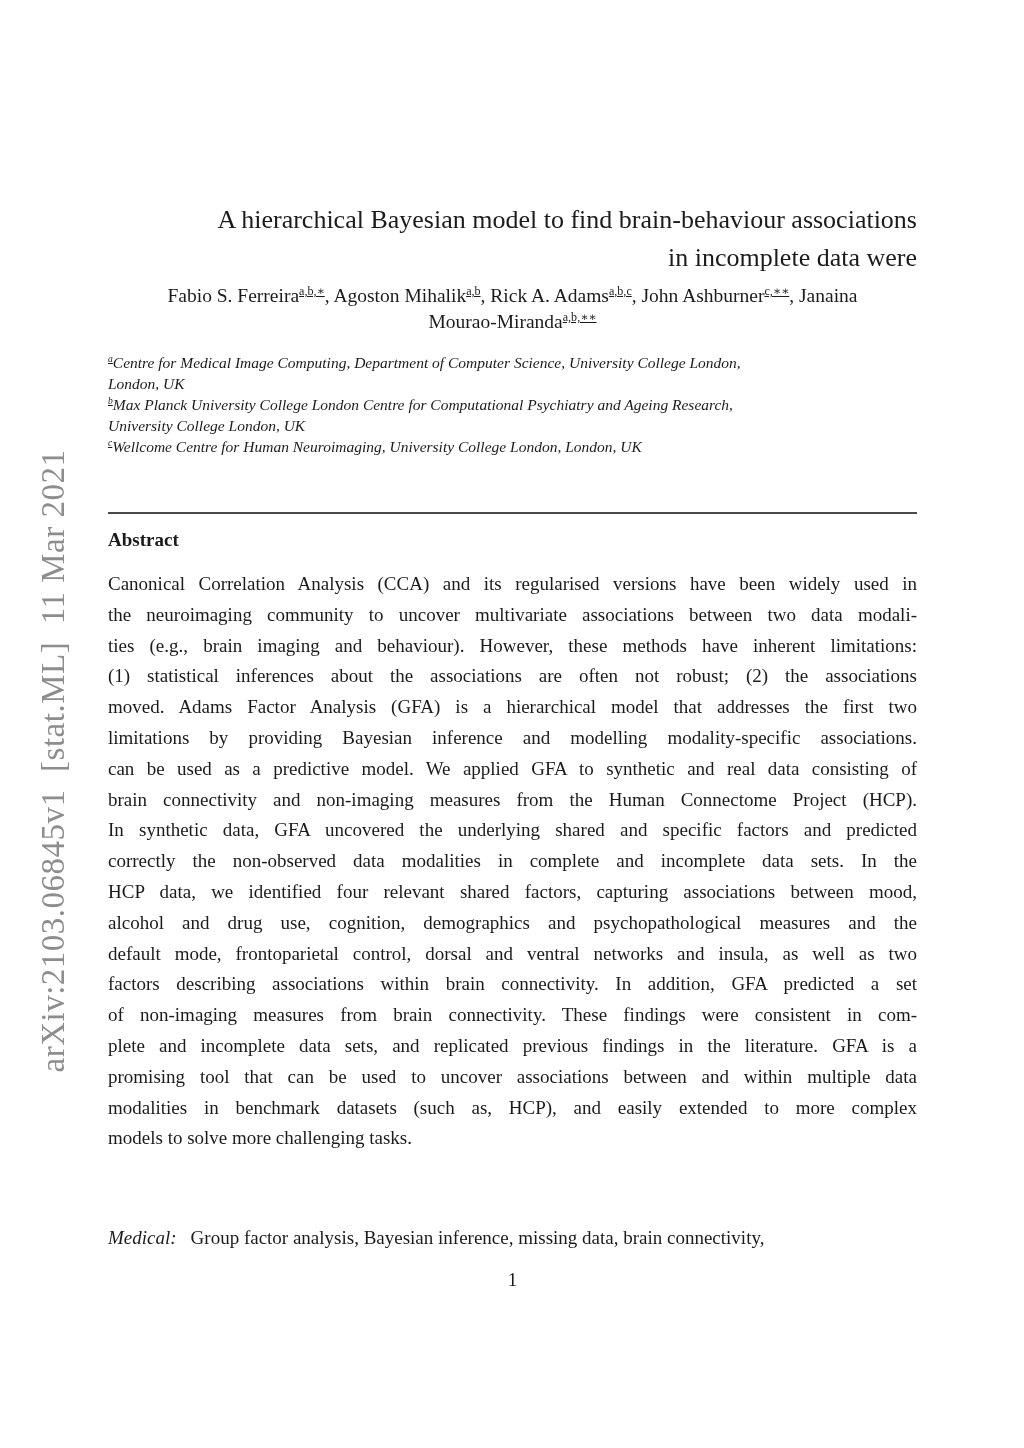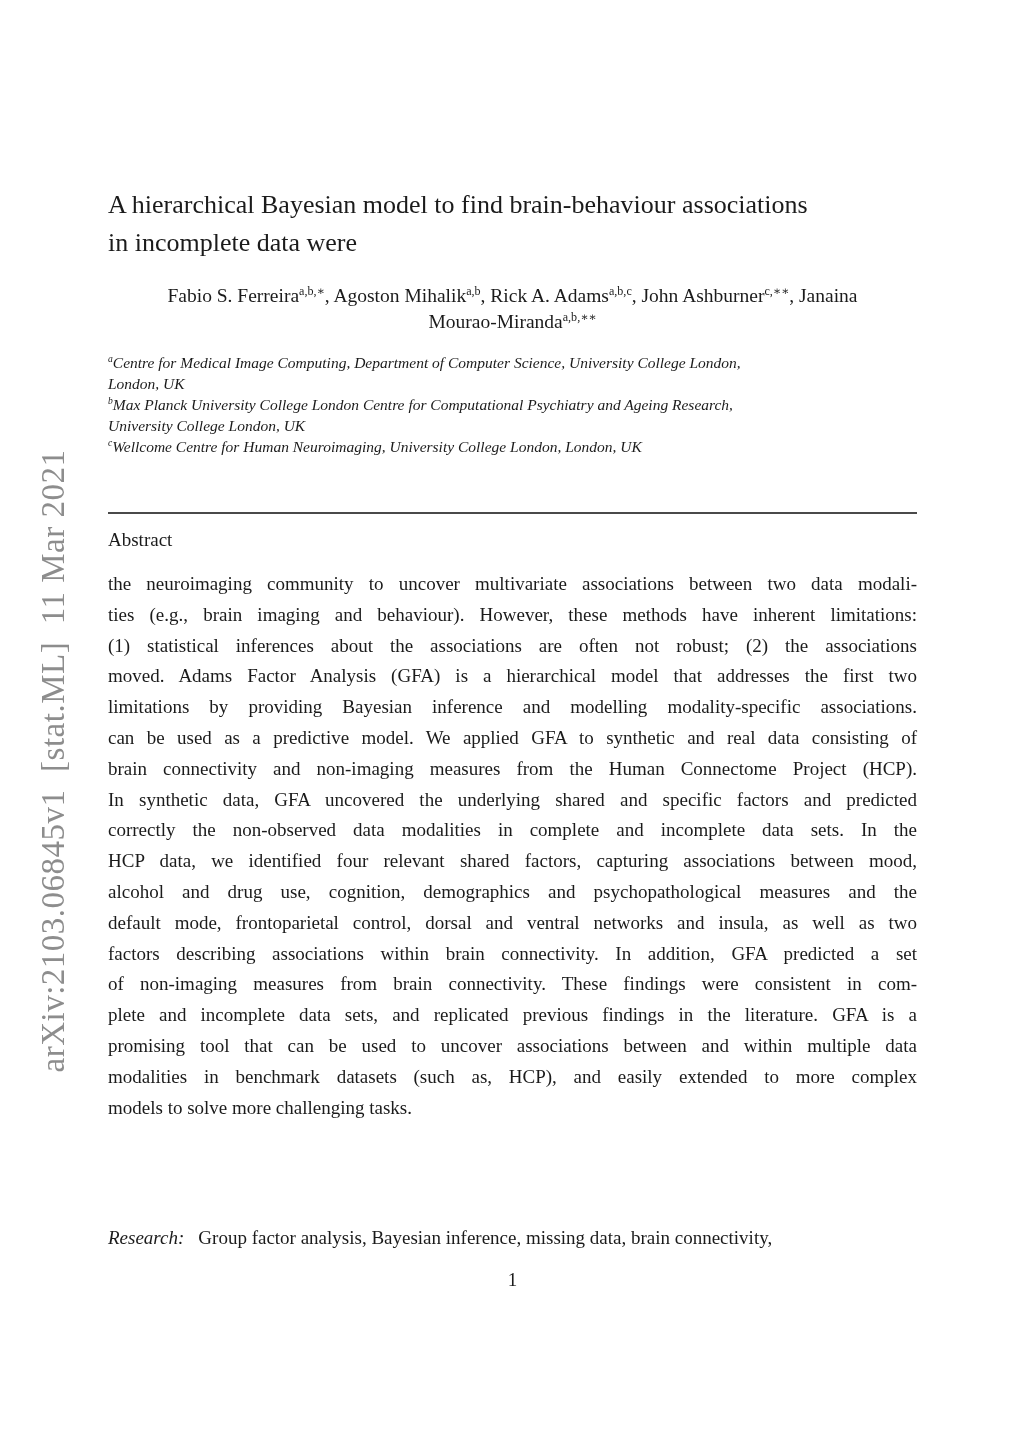--- a/index.html
+++ b/index.html
@@ -17,22 +17,22 @@
     top: 761px;
     left: 53px;
     transform: translate(-50%, -50%) rotate(-90deg);
     font-size: 33px;
     color: #8d8d8d;
     white-space: pre;
     letter-spacing: 0.5px;
   }
   .block { position: absolute; left: 108px; width: 809px; }
   .title {
-    top: 186px;
-    text-align: left;
+    top: 201px;
+    text-align: right;
     font-size: 26px;
     line-height: 38px;
   }
   .authors {
     top: 283px;
     text-align: center;
     font-size: 19.5px;
     line-height: 26px;
   }
   .affiliations {
@@ -42,21 +42,21 @@
     line-height: 21px;
   }
   .rule {
     top: 512px;
     height: 2px;
     background: #4a4a4a;
   }
   .abs-heading {
     top: 527px;
     font-size: 19px;
-    font-weight: normal;
+    font-weight: bold;
     line-height: 26px;
   }
   .abs-body {
     top: 569px;
     font-size: 19px;
     line-height: 30.8px;
   }
   .abs-line { text-align: justify; text-align-last: justify; }
   .abs-line.last { text-align-last: left; }
   .keywords {
@@ -64,21 +64,21 @@
     font-size: 19px;
     line-height: 31px;
   }
   .kw-label { font-style: italic; margin-right: 14px; }
   .pagenum {
     top: 1267px;
     text-align: center;
     font-size: 19px;
     line-height: 26px;
   }
-  sup { font-size: 62%; line-height: 0; vertical-align: super; }
+  sup { font-size: 62%; line-height: 0; vertical-align: super; text-decoration: underline; }
 </style>
 </head>
 <body>
 
 <div class="sheet">
 
   <div class="stamp">arXiv:2103.06845v1  [stat.ML]  11 Mar 2021</div>
 
   <div class="block title">
     <div>A hierarchical Bayesian model to find brain-behaviour associations</div>
@@ -93,20 +93,21 @@
       <div><sup>b</sup>Max Planck University College London Centre for Computational Psychiatry and Ageing Research,</div>
       <div>University College London, UK</div>
       <div><sup>c</sup>Wellcome Centre for Human Neuroimaging, University College London, London, UK</div>
     </div>
 
   <div class="block rule"></div>
 
   <div class="block abs-heading">Abstract</div>
 
   <div class="block abs-body">
+      <div class="abs-line">Canonical Correlation Analysis (CCA) and its regularised versions have been widely used in</div>
       <div class="abs-line">the neuroimaging community to uncover multivariate associations between two data modali-</div>
       <div class="abs-line">ties (e.g., brain imaging and behaviour). However, these methods have inherent limitations:</div>
       <div class="abs-line">(1) statistical inferences about the associations are often not robust; (2) the associations</div>
       <div class="abs-line">moved. Adams Factor Analysis (GFA) is a hierarchical model that addresses the first two</div>
       <div class="abs-line">limitations by providing Bayesian inference and modelling modality-specific associations.</div>
       <div class="abs-line">can be used as a predictive model. We applied GFA to synthetic and real data consisting of</div>
       <div class="abs-line">brain connectivity and non-imaging measures from the Human Connectome Project (HCP).</div>
       <div class="abs-line">In synthetic data, GFA uncovered the underlying shared and specific factors and predicted</div>
       <div class="abs-line">correctly the non-observed data modalities in complete and incomplete data sets. In the</div>
       <div class="abs-line">HCP data, we identified four relevant shared factors, capturing associations between mood,</div>
@@ -114,18 +115,18 @@
       <div class="abs-line">default mode, frontoparietal control, dorsal and ventral networks and insula, as well as two</div>
       <div class="abs-line">factors describing associations within brain connectivity. In addition, GFA predicted a set</div>
       <div class="abs-line">of non-imaging measures from brain connectivity. These findings were consistent in com-</div>
       <div class="abs-line">plete and incomplete data sets, and replicated previous findings in the literature. GFA is a</div>
       <div class="abs-line">promising tool that can be used to uncover associations between and within multiple data</div>
       <div class="abs-line">modalities in benchmark datasets (such as, HCP), and easily extended to more complex</div>
       <div class="abs-line last">models to solve more challenging tasks.</div>
     </div>
 
   <div class="block keywords">
-    <span class="kw-label">Research:</span><span>Group factor analysis, Bayesian inference, missing data, brain connectivity,</span>
+    <span class="kw-label">Medical:</span><span>Group factor analysis, Bayesian inference, missing data, brain connectivity,</span>
   </div>
 
   <div class="block pagenum">1</div>
 
 </div>
 
 </body></html>

